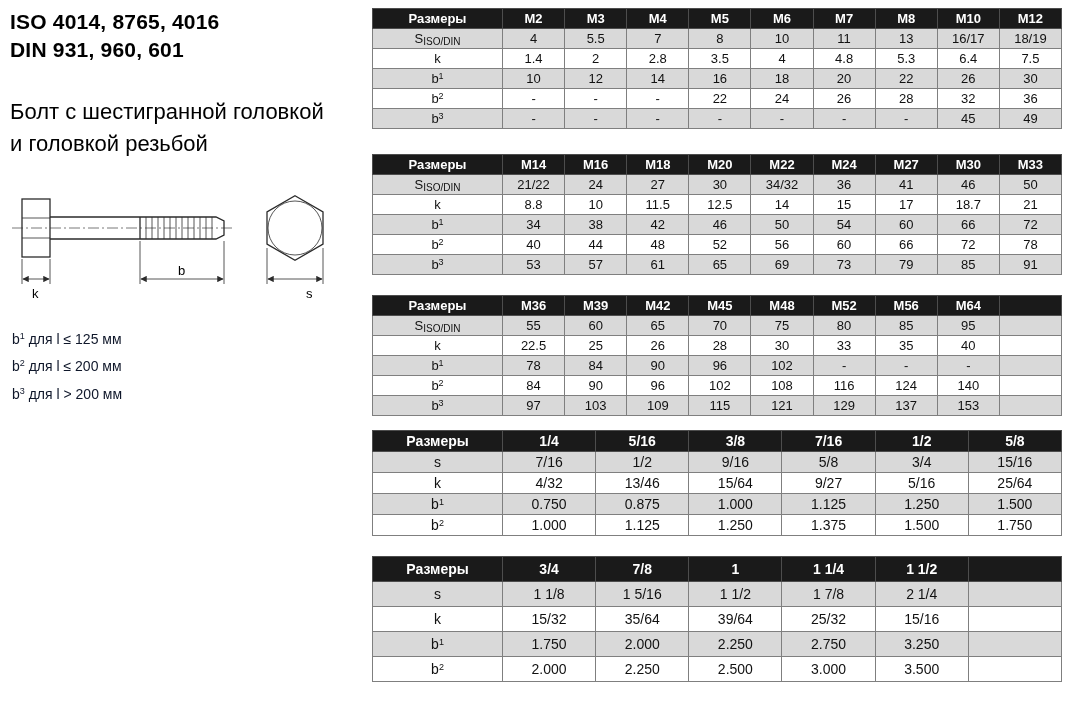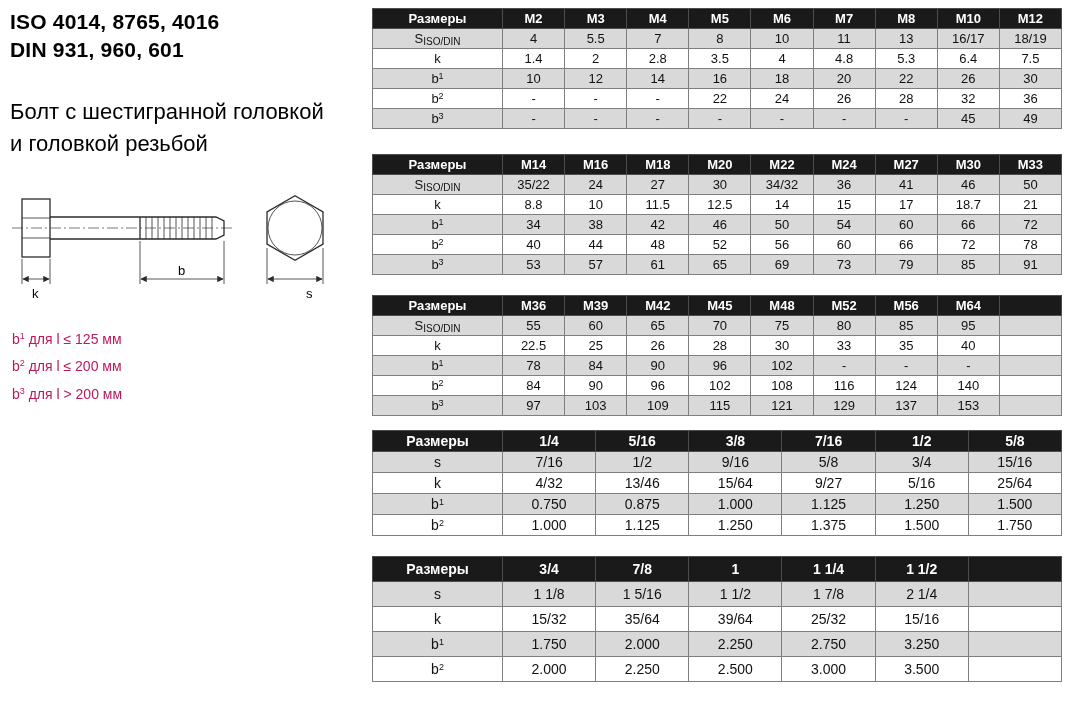--- a/index.html
+++ b/index.html
@@ -4,21 +4,21 @@
 <style>
   * { margin: 0; padding: 0; box-sizing: border-box; }
   body { font-family: "Liberation Sans", "DejaVu Sans", sans-serif; background: #ffffff; }
   .page { position: relative; width: 1067px; height: 720px; background: #ffffff; overflow: hidden; }
 
   
   .info-panel { position: absolute; left: 10px; top: 8px; width: 360px; height: 704px; }
   .standards-title { font-size: 21px; font-weight: bold; color: #000; line-height: 1.35; letter-spacing: 0.2px; }
   .product-desc { position: absolute; left: 0; top: 88px; font-size: 22px; color: #000; line-height: 1.45; }
   .drawing-wrap { position: absolute; left: 0; top: 175px; width: 350px; height: 135px; }
-  .notes { position: absolute; left: 2px; top: 318px; font-size: 14px; color: #be185d; line-height: 1.95; }
+  .notes { position: absolute; left: 2px; top: 318px; font-size: 14px; color: #0f172a; line-height: 1.95; }
   .notes sup { font-size: 9px; vertical-align: 5px; }
 
   
   .tables-column { position: absolute; left: 372px; top: 8px; width: 690px; }
   .data-table-box table {
     border-collapse: collapse; width: 100%; table-layout: fixed;
     font-size: 13px; color: #111;
   }
   .data-table-box th, .data-table-box td {
     border: 1px solid #7f7f7f; text-align: center; vertical-align: middle;
@@ -224,21 +224,21 @@
               <th>M22</th>
               <th>M24</th>
               <th>M27</th>
               <th>M30</th>
               <th>M33</th>
             </tr>
           </thead>
           <tbody>
             <tr>
               <td><span>S</span><sub>ISO/DIN</sub></td>
-              <td>35/22</td>
+              <td>21/22</td>
               <td>24</td>
               <td>27</td>
               <td>30</td>
               <td>34/32</td>
               <td>36</td>
               <td>41</td>
               <td>46</td>
               <td>50</td>
             </tr>
             <tr>

